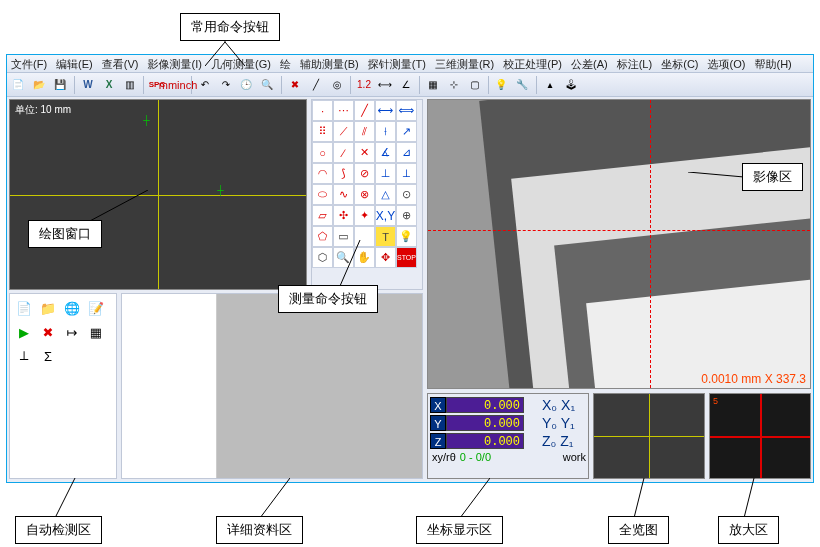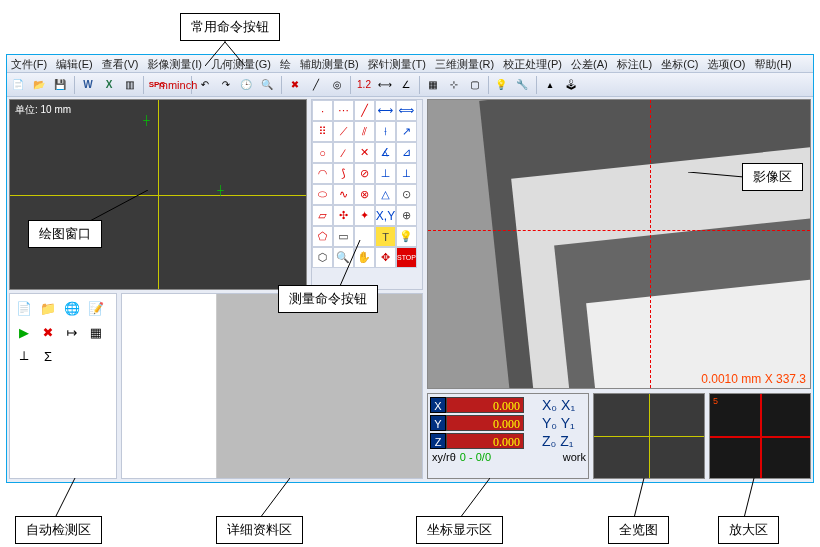--- a/index.html
+++ b/index.html
@@ -33,21 +33,21 @@
 .s4{left:170px;top:190px;width:240px;height:240px;background:#eee;transform:rotate(-6deg)}
 .autodet{position:absolute;left:2px;top:196px;width:108px;height:186px;background:#fff;border:1px solid #c0c8d8}
 .autodet .btns{padding:3px;display:flex;flex-wrap:wrap;gap:2px}
 .abtn{width:22px;height:22px;display:flex;align-items:center;justify-content:center;font-size:13px}
 .detail{position:absolute;left:114px;top:196px;width:302px;height:186px;background:#e8ecf5;border:1px solid #c0c8d8;display:flex}
 .detail .l{width:95px;background:#fff;border-right:1px solid #ccc}
 .detail .r{flex:1;background:#bcbcbc}
 .coordbox{position:absolute;left:420px;top:296px;width:162px;height:86px;background:#e8ecf5;border:1px solid #888;padding:2px}
 .crow{display:flex;align-items:center;height:17px;margin-bottom:1px}
 .clab{width:16px;height:16px;background:#003080;color:#fff;text-align:center;line-height:16px;font-size:11px;border:1px solid #000}
-.cval{width:78px;height:16px;background:#b91c1c;color:#ff0;text-align:right;padding-right:3px;line-height:16px;font-family:Liberation Serif, serif;font-size:12px;border:1px solid #444}
+.cval{width:78px;height:16px;background:#4c1d95;color:#ff0;text-align:right;padding-right:3px;line-height:16px;font-family:Liberation Mono, monospace;font-size:12px;border:1px solid #444}
 .csub{margin-left:18px;font-size:14px;color:#003080}
 .crow4{display:flex;align-items:center;height:14px;font-size:9px;gap:4px;padding-left:2px}
 .overview{position:absolute;left:586px;top:296px;width:112px;height:86px;background:#3a3a3a;border:1px solid #888;position:absolute}
 .overview .ch1{position:absolute;left:0;top:50%;width:100%;height:1px;background:#c8c800}
 .overview .ch2{position:absolute;top:0;left:50%;width:1px;height:100%;background:#c8c800}
 .zoombox{position:absolute;left:702px;top:296px;width:102px;height:86px;background:#181818;border:1px solid #888}
 .zoombox .zh{position:absolute;left:0;top:50%;width:100%;height:2px;background:#d00}
 .zoombox .zv{position:absolute;top:0;left:50%;width:2px;height:100%;background:#d00}
 .zoombox .zn{position:absolute;left:3px;top:2px;color:#f40;font-size:9px}
 .callout{position:absolute;background:#fff;border:1px solid #000;padding:4px 10px;font-size:13px;z-index:20}

